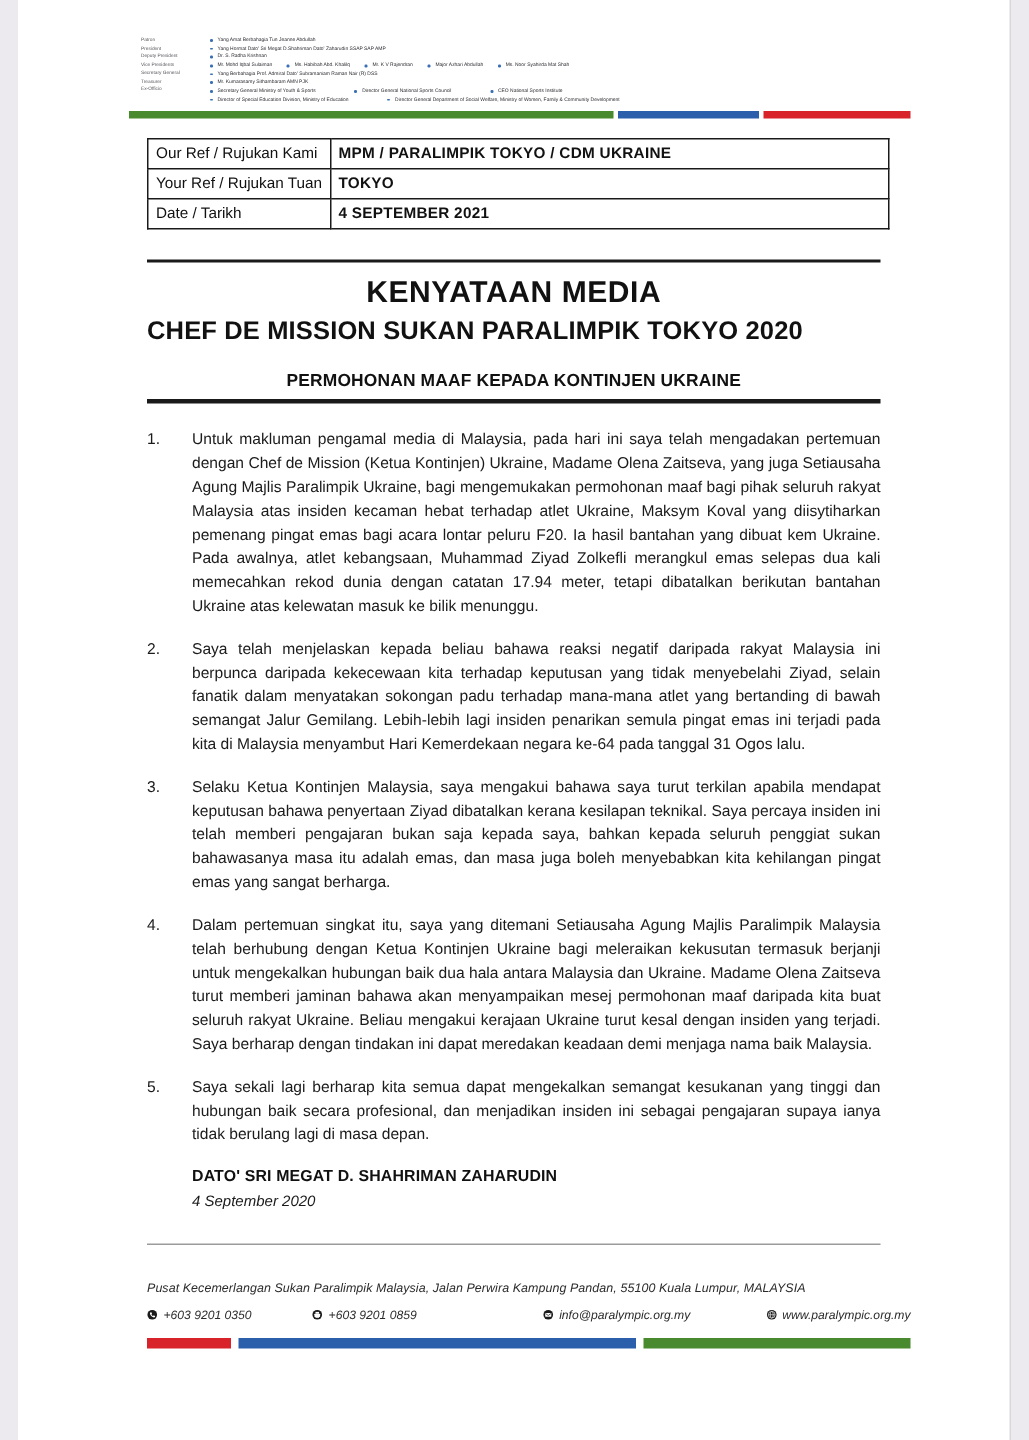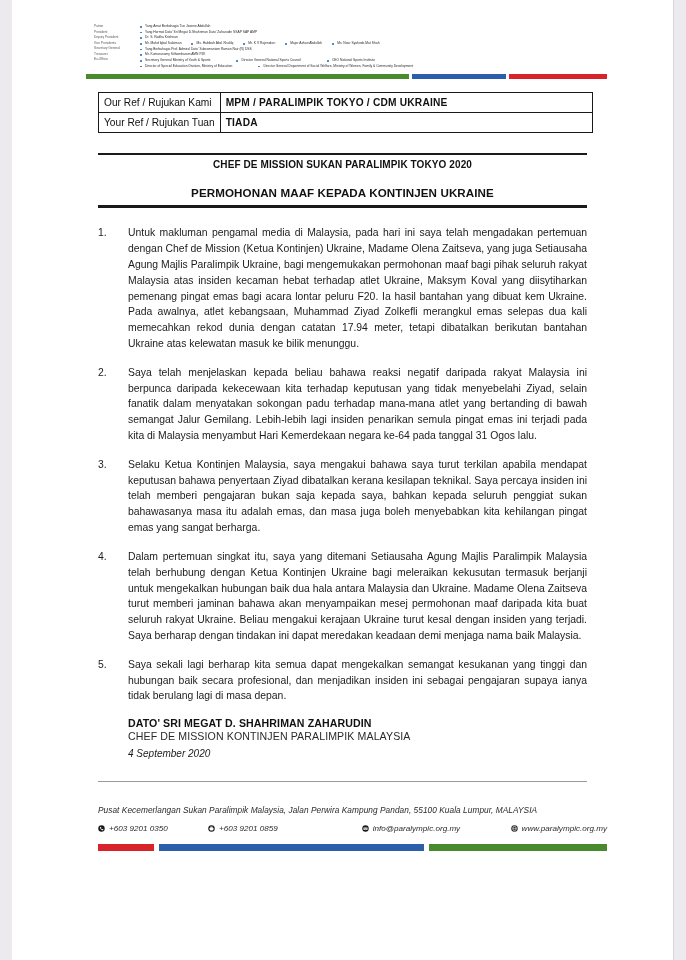--- a/index.html
+++ b/index.html
@@ -94,22 +94,22 @@
     border-bottom: 1px solid #1a1a1a;
     height: 3px;
     margin-top: 6px;
   }
   .t1 {
     text-align: center; font-weight: bold;
     font-size: 20px; letter-spacing: .4px;
     color: #111; margin-top: 9px;
   }
   .t2 {
-    text-align: center; font-weight: bold;
-    font-size: 10px; letter-spacing: .1px;
+    text-align: left; font-weight: bold;
+    font-size: 17px; letter-spacing: .1px;
     color: #111; margin-top: 4px;
   }
   .t3 {
     text-align: center; font-weight: bold;
     font-size: 11.6px; letter-spacing: .1px;
     color: #111; margin-top: 16px;
   }
 
   
   .body-wrap { margin: 17px 86px 0 86px; }
@@ -239,27 +239,32 @@
   </div>
 
   <table class="ref-table">
     <tbody>
         <tr>
       <td class="ref-label">Our Ref / Rujukan Kami</td>
       <td class="ref-value">MPM / PARALIMPIK TOKYO / CDM UKRAINE</td>
     </tr>
     <tr>
       <td class="ref-label">Your Ref / Rujukan Tuan</td>
-      <td class="ref-value">TIADA</td>
+      <td class="ref-value">TOKYO</td>
+    </tr>
+    <tr>
+      <td class="ref-label">Date / Tarikh</td>
+      <td class="ref-value">4 SEPTEMBER 2021</td>
     </tr>
   </tbody>
     </table>
 
   <div class="title-wrap">
     <div class="title-rule-top"></div>
+    <div class="t1">KENYATAAN MEDIA</div>
     <div class="t2">CHEF DE MISSION SUKAN PARALIMPIK TOKYO 2020</div>
     <div class="t3">PERMOHONAN MAAF KEPADA KONTINJEN UKRAINE</div>
     <div class="title-rule-bot"></div>
   </div>
 
   <div class="body-wrap">
     <div class="para">
       <div class="para-num">1.</div>
       <div class="para-text">Untuk makluman pengamal media di Malaysia, pada hari ini saya telah mengadakan pertemuan dengan Chef de Mission (Ketua Kontinjen) Ukraine, Madame Olena Zaitseva, yang juga Setiausaha Agung Majlis Paralimpik Ukraine, bagi mengemukakan permohonan maaf bagi pihak seluruh rakyat Malaysia atas insiden kecaman hebat terhadap atlet Ukraine, Maksym Koval yang diisytiharkan pemenang pingat emas bagi acara lontar peluru F20. Ia hasil bantahan yang dibuat kem Ukraine. Pada awalnya, atlet kebangsaan, Muhammad Ziyad Zolkefli merangkul emas selepas dua kali memecahkan rekod dunia dengan catatan 17.94 meter, tetapi dibatalkan berikutan bantahan Ukraine atas kelewatan masuk ke bilik menunggu.</div>
     </div>
@@ -276,21 +281,20 @@
       <div class="para-text">Dalam pertemuan singkat itu, saya yang ditemani Setiausaha Agung Majlis Paralimpik Malaysia telah berhubung dengan Ketua Kontinjen Ukraine bagi meleraikan kekusutan termasuk berjanji untuk mengekalkan hubungan baik dua hala antara Malaysia dan Ukraine.    Madame Olena Zaitseva turut memberi jaminan bahawa akan menyampaikan mesej permohonan maaf daripada kita buat seluruh rakyat Ukraine. Beliau mengakui kerajaan Ukraine turut kesal dengan insiden yang terjadi. Saya berharap dengan tindakan ini dapat meredakan keadaan demi menjaga nama baik Malaysia.</div>
     </div>
     <div class="para">
       <div class="para-num">5.</div>
       <div class="para-text">Saya sekali lagi berharap kita semua dapat mengekalkan semangat kesukanan yang tinggi dan hubungan baik secara profesional, dan menjadikan insiden ini sebagai pengajaran supaya ianya tidak berulang lagi di masa depan.</div>
     </div>
   </div>
 
   <div class="sign">
     <div class="sign-name">DATO' SRI MEGAT D. SHAHRIMAN ZAHARUDIN</div>
-    <div class="sign-role">CHEF DE MISSION KONTINJEN PARALIMPIK MALAYSIA</div>
     <div class="sign-date">4 September 2020</div>
   </div>
 
   <div class="foot-rule"></div>
 
   <div class="footer">
     <div class="f-address">Pusat Kecemerlangan Sukan Paralimpik Malaysia, Jalan Perwira Kampung Pandan, 55100 Kuala Lumpur, MALAYSIA</div>
     <div class="f-contacts">
 
       <div class="f-item f-c1">

